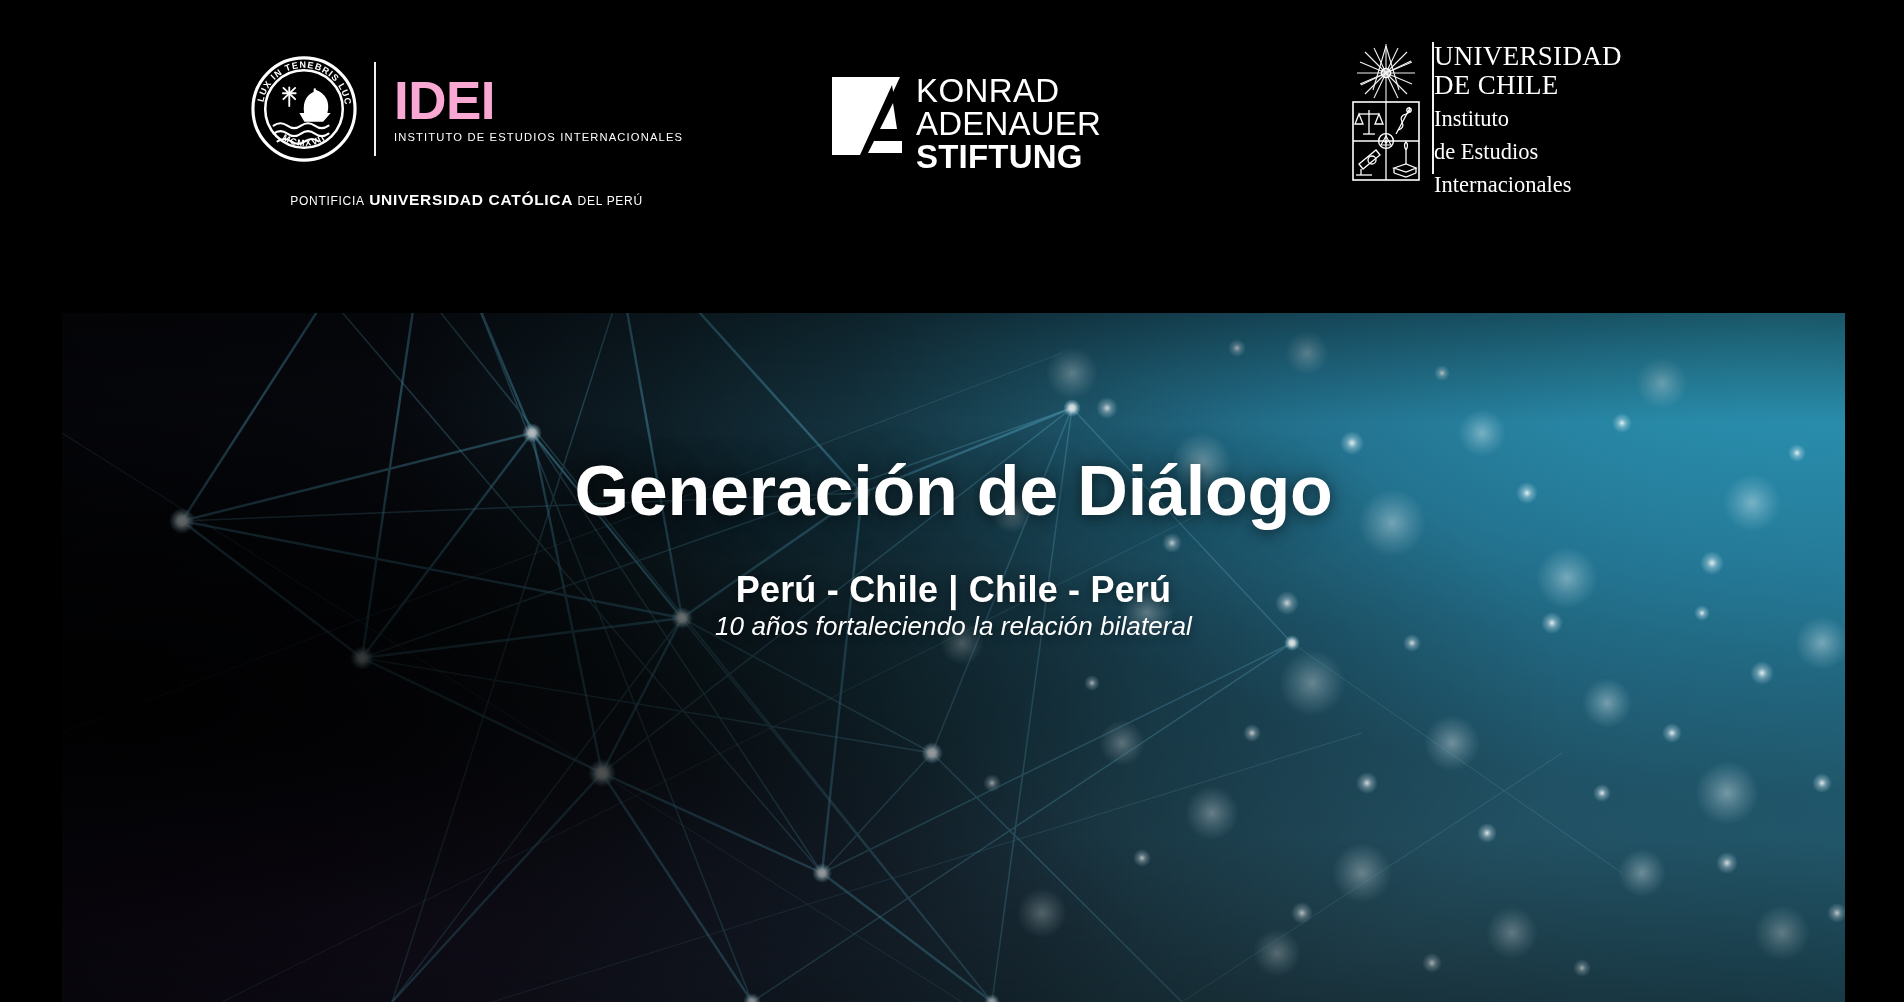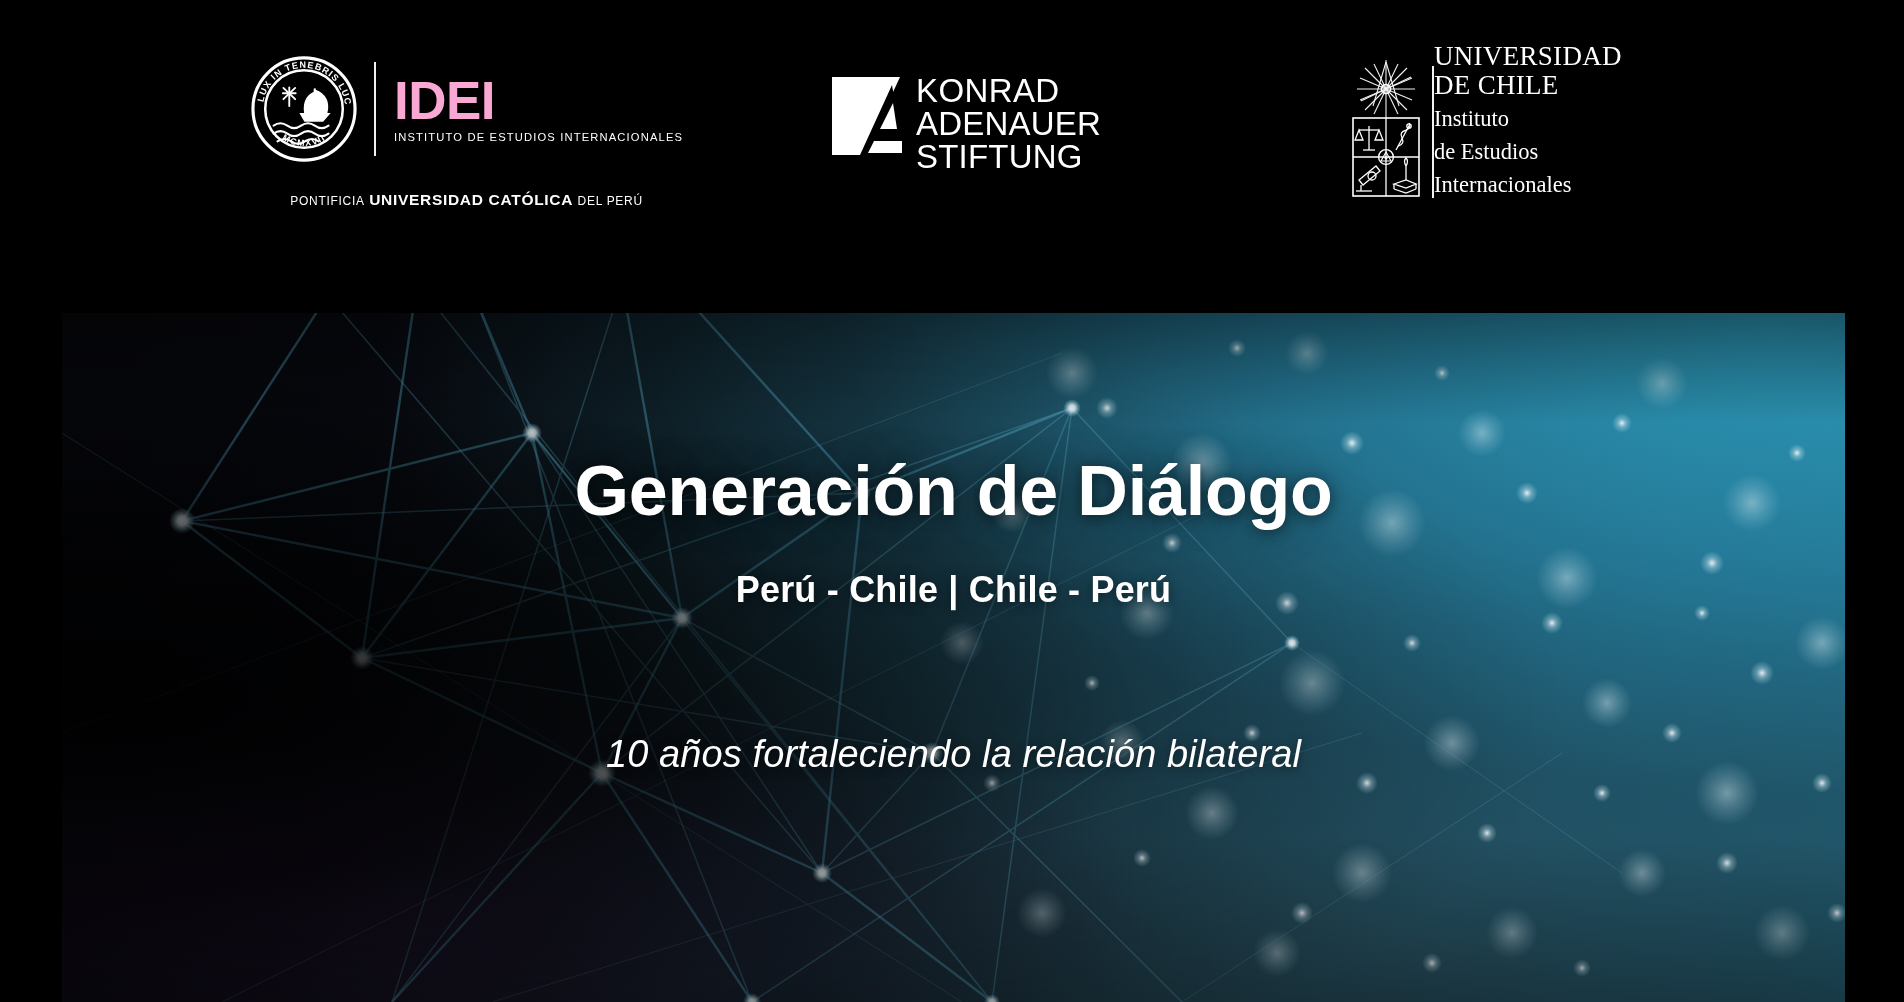--- a/index.html
+++ b/index.html
@@ -39,24 +39,24 @@
   }
   .pucp-foot .b { font-weight:bold; font-size:15.5px; }
   .pucp-foot .s { font-size:12px; }
 
   
   .logo-kas { left:830px; top:73px; align-items:flex-start; }
   .kas-mark { width:86px; height:86px; flex:0 0 auto; }
   .kas-text { display:flex; flex-direction:column; line-height:1.0; padding-top:1px; }
   .kas-l1 { font-size:33px; color:#fff; letter-spacing:.4px; }
   .kas-l2 { font-size:33px; color:#fff; font-weight:normal; letter-spacing:.2px; }
-  .kas-l3 { font-size:33px; color:#fff; font-weight:normal; letter-spacing:.2px; }
-
-  
-  .logo-uch { left:1340px; top:42px; gap:0; align-items:flex-end; }
+  .kas-l3 { font-size:33px; color:#fff; font-weight:bold; letter-spacing:.2px; }
+
+  
+  .logo-uch { left:1340px; top:42px; gap:0; align-items:flex-start; }
   .uch-mark { width:92px; height:140px; flex:0 0 auto; }
   .uch-div { width:2px; height:132px; background:#fff; opacity:.95; }
   .uch-text { display:flex; flex-direction:column; font-family:"Liberation Serif", serif; color:#fff; }
   .uch-big { font-size:27px; line-height:1.07; letter-spacing:.3px; }
   .uch-small { font-size:22.5px; line-height:1.24; margin-top:5px; }
 
   
   .hero {
     position:absolute; left:62px; top:313px;
     width:1783px; height:689px;
@@ -93,22 +93,21 @@
     letter-spacing:-.2px; line-height:1;
     text-shadow:0 2px 14px rgba(0,0,0,.55), 0 0 42px rgba(0,0,0,.35);
   }
   .subtitle {
     margin-top:43px;
     font-size:36px; font-weight:bold; color:#fff; letter-spacing:.2px;
     text-shadow:0 2px 12px rgba(0,0,0,.5);
     text-align:center;
   }
   .tagline {
-    margin-top:122px;
-    font-size:38px; font-style:italic; color:#fff; letter-spacing:.1px;
+    font-size:26px; font-style:italic; color:#fff; letter-spacing:.1px;
     text-shadow:0 2px 10px rgba(0,0,0,.5);
   }
 </style>
 </head>
 <body>
 
 <div class="slide">
 
   <div class="logo-bar">
 

